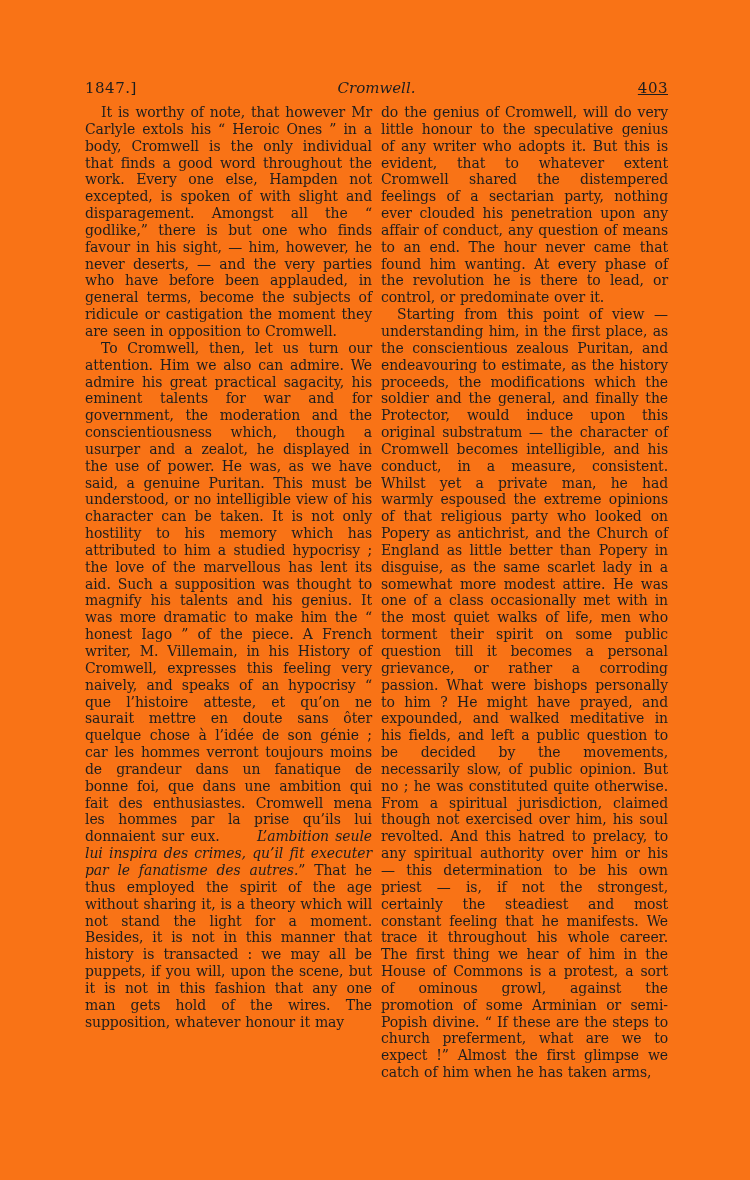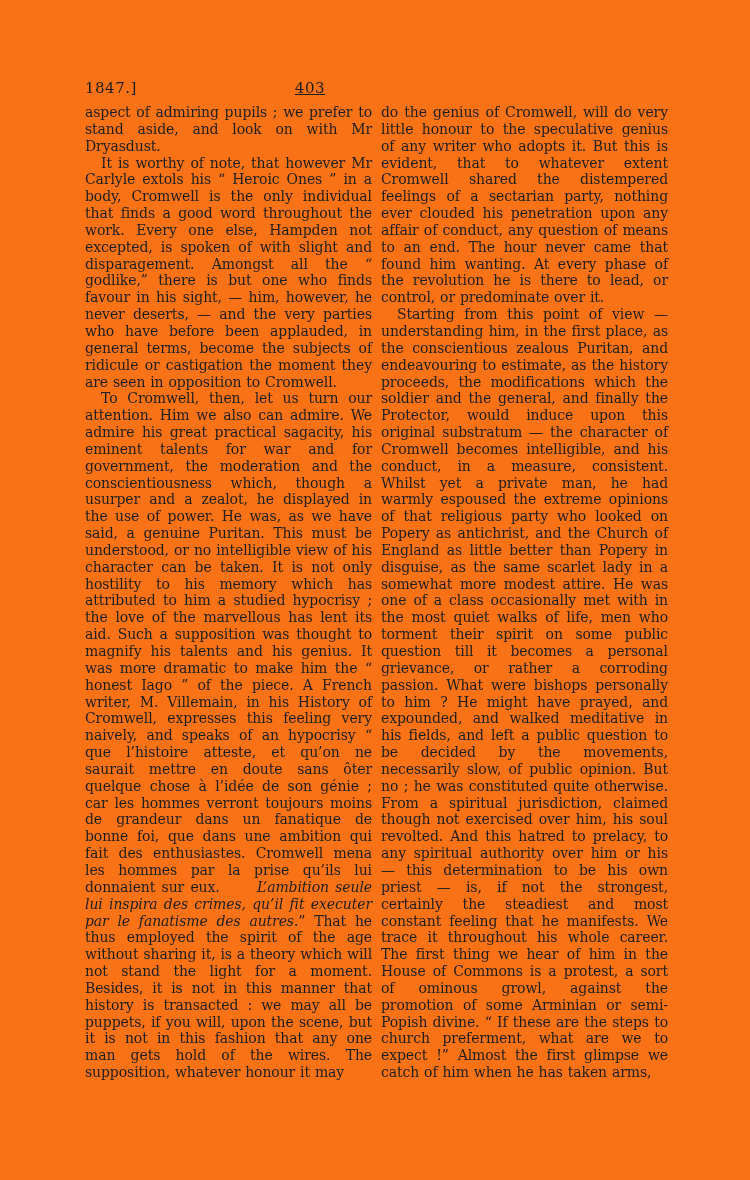--- a/index.html
+++ b/index.html
@@ -51,25 +51,25 @@
     font-style: italic;
     margin-left: 31px;
   }
 </style>
 </head>
 <body>
 
 <div class="page">
   <div class="running-head">
     <span class="rh-left">1847.]</span>
+    <span class="rh-center">Cromwell.</span>
     <span class="rh-right">403</span>
   </div>
   <div class="columns">
     <div class="column" id="col-left">
-        <p class=""><span>aspect of admiring pupils ; we prefer to stand aside, and look on with Mr Dryasdust.</span></p>
         <p class="indent"><span>It is worthy of note, that however Mr Carlyle extols his “ Heroic Ones ” in a body, Cromwell is the only individual that finds a good word throughout the work.  Every one else, Hampden not excepted, is spoken of with slight and disparagement.  Amongst all the “ godlike,” there is but one who finds favour in his sight, — him, however, he never deserts, — and the very parties who have before been applauded, in general terms, become the subjects of ridicule or castigation the moment they are seen in opposition to Cromwell.</span></p>
         <p class="indent"><span>To Cromwell, then, let us turn our attention.  Him we also can admire. We admire his great practical sagacity, his eminent talents for war and for government, the moderation and the conscientiousness which, though a usurper and a zealot, he displayed in the use of power.  He was, as we have said, a genuine Puritan.  This must be understood, or no intelligible view of his character can be taken. It is not only hostility to his memory which has attributed to him a studied hypocrisy ; the love of the marvellous has lent its aid.  Such a supposition was thought to magnify his talents and his genius.  It was more dramatic to make him the “ honest Iago ” of the piece.  A French writer, M. Villemain, in his History of Cromwell, expresses this feeling very naively, and speaks of an hypocrisy “ que l’histoire atteste, et qu’on ne saurait mettre en doute sans ôter quelque chose à l’idée de son génie ; car les hommes verront toujours moins de grandeur dans un fanatique de bonne foi, que dans une ambition qui fait des enthusiastes.  Cromwell mena les hommes par la prise qu’ils lui donnaient sur eux.  </span><span class="it">L’ambition seule lui inspira des crimes, qu’il fit executer par le fanatisme des autres.</span><span>”  That he thus employed the spirit of the age without sharing it, is a theory which will not stand the light for a moment. Besides, it is not in this manner that history is transacted : we may all be puppets, if you will, upon the scene, but it is not in this fashion that any one man gets hold of the wires.  The supposition, whatever honour it may</span></p>
       </div>
     <div class="column" id="col-right">
         <p class=""><span>do the genius of Cromwell, will do very little honour to the speculative genius of any writer who adopts it. But this is evident, that to whatever extent Cromwell shared the distempered feelings of a sectarian party, nothing ever clouded his penetration upon any affair of conduct, any question of means to an end.  The hour never came that found him wanting. At every phase of the revolution he is there to lead, or control, or predominate over it.</span></p>
         <p class="indent"><span>Starting from this point of view — understanding him, in the first place, as the conscientious zealous Puritan, and endeavouring to estimate, as the history proceeds, the modifications which the soldier and the general, and finally the Protector, would induce upon this original substratum — the character of Cromwell becomes intelligible, and his conduct, in a measure, consistent.  Whilst yet a private man, he had warmly espoused the extreme opinions of that religious party who looked on Popery as antichrist, and the Church of England as little better than Popery in disguise, as the same scarlet lady in a somewhat more modest attire.  He was one of a class occasionally met with in the most quiet walks of life, men who torment their spirit on some public question till it becomes a personal grievance, or rather a corroding passion.  What were bishops personally to him ?  He might have prayed, and expounded, and walked meditative in his fields, and left a public question to be decided by the movements, necessarily slow, of public opinion.  But no ; he was constituted quite otherwise.  From a spiritual jurisdiction, claimed though not exercised over him, his soul revolted.  And this hatred to prelacy, to any spiritual authority over him or his — this determination to be his own priest — is, if not the strongest, certainly the steadiest and most constant feeling that he manifests.  We trace it throughout his whole career. The first thing we hear of him in the House of Commons is a protest, a sort of ominous growl, against the promotion of some Arminian or semi-Popish divine.  “ If these are the steps to church preferment, what are we to expect !”   Almost the first glimpse we catch of him when he has taken arms,</span></p>
       </div>
   </div>
 </div>
 

